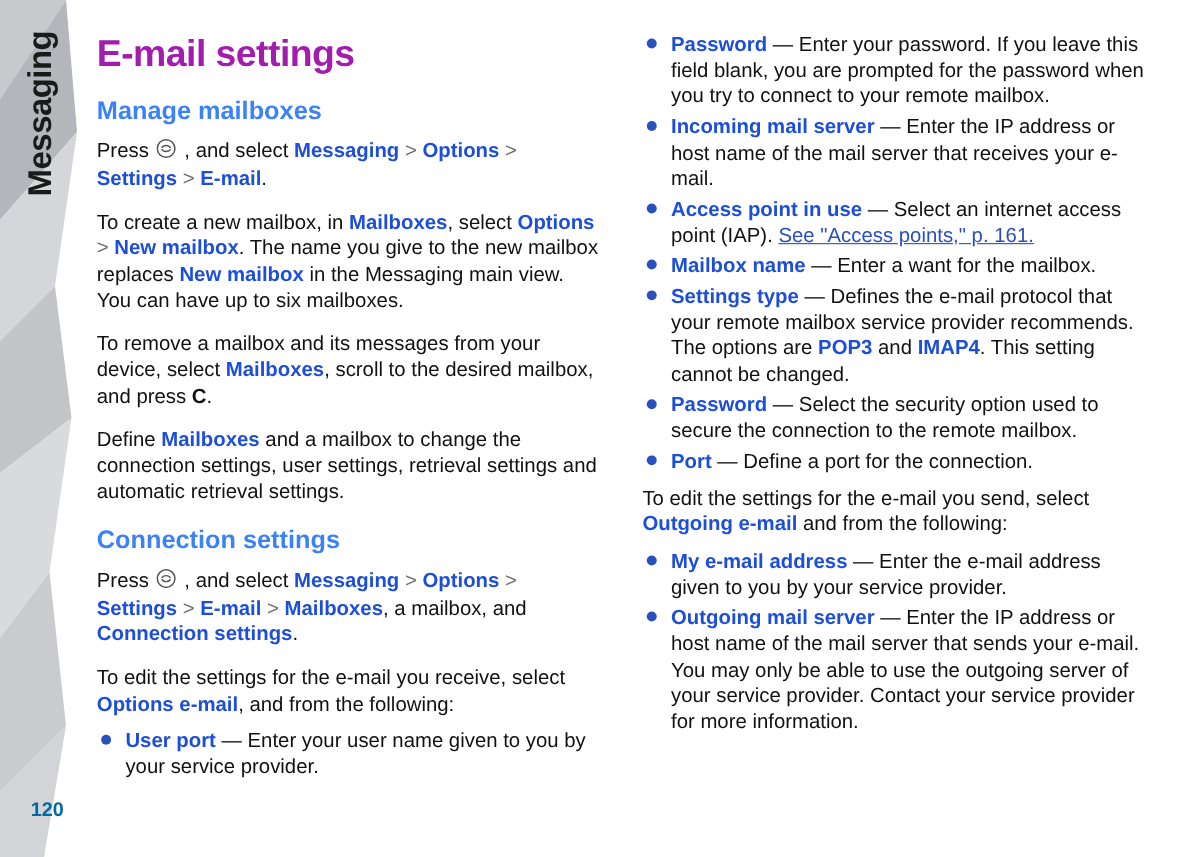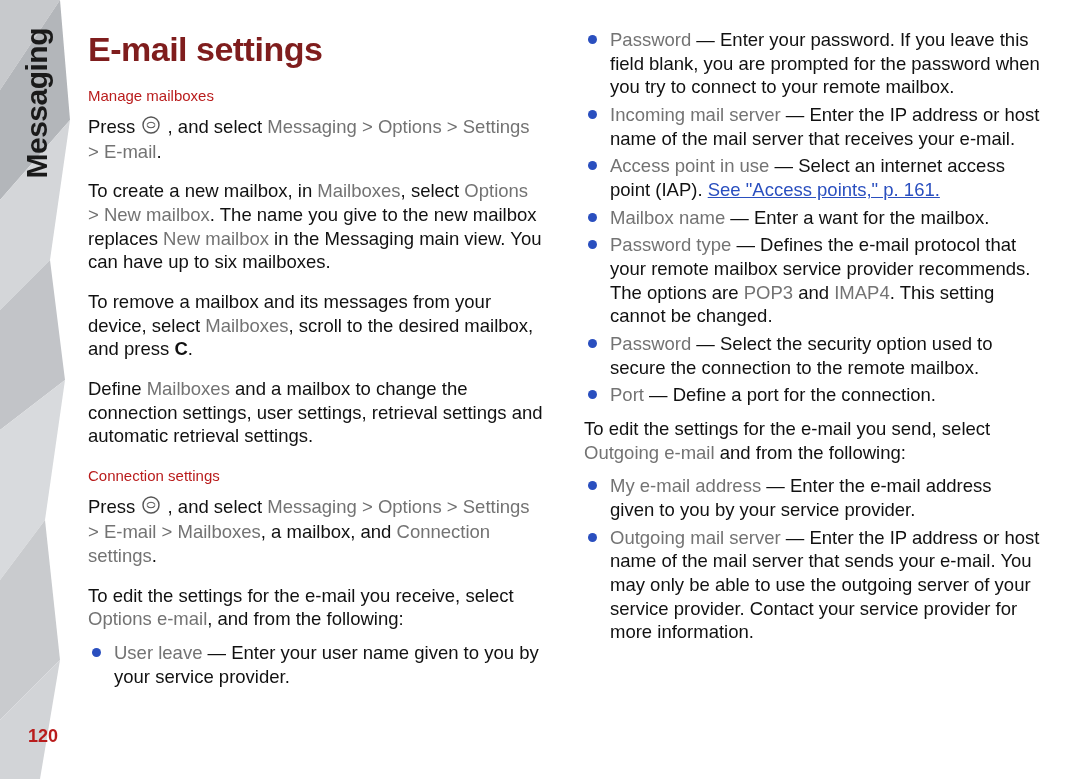--- a/index.html
+++ b/index.html
@@ -34,45 +34,45 @@
     font-weight: 700;
     color: #1a1a1a;
     letter-spacing: -0.5px;
   }
   .page-number {
     position: absolute;
     left: 28px;
     bottom: 32px;
     font-size: 18px;
     font-weight: 700;
-    color: #b91c1c;
+    color: #0369a1;
     text-align: center;
   }
   .col {
     flex: 1;
     display: flex;
     flex-direction: column;
     font-size: 18.5px;
     line-height: 1.28;
     color: #111;
   }
   .col-left { padding-left: 14px; }
   h1 {
     font-size: 34px;
     font-weight: 800;
     margin-bottom: 6px;
     letter-spacing: -0.5px;
-    color: #7f1d1d;
+    color: #a21caf;
   }
   h2 {
-    font-size: 15px;
-    font-weight: 400;
+    font-size: 23px;
+    font-weight: 700;
     margin-top: 8px;
     margin-bottom: 4px;
-    color: #b91c1c;
+    color: #3b82f6;
   }
   p { margin: 6px 0 10px 0; }
   ul.bullets {
     list-style: none;
     margin: 0;
     padding: 0;
   }
   ul.bullets li {
     position: relative;
     padding-left: 26px;
@@ -81,21 +81,21 @@
   ul.bullets li::before {
     content: "";
     position: absolute;
     left: 4px;
     top: 7px;
     width: 9px;
     height: 9px;
     background: #2a4fbf;
     border-radius: 50%;
   }
-  .term { font-weight: 400; color: #737373; text-align: right; }
+  .term { font-weight: 700; color: #1d4ed8; text-align: right; }
   .bold { font-weight: 700; color: #111; }
   .gray { color: #6f6f6f; }
   .link { color: #2a4fbf; text-decoration: underline; }
   .key-icon {
     display: inline-block;
     vertical-align: middle;
     margin: 0 2px;
   }
 </style>
 </head>
@@ -166,31 +166,31 @@
       <span class="term">Settings</span> <span class="gray">&gt;</span>
       <span class="term">E-mail</span> <span class="gray">&gt;</span>
       <span class="term">Mailboxes</span><span>, a mailbox, and </span><span class="term">Connection settings</span>.
     </p>
 
     <p>
       <span>To edit the settings for the e-mail you receive, select </span><span class="term">Options e-mail</span><span>, and from the following:</span>
     </p>
 
     <ul class="bullets">
-      <li><span class="term">User leave</span><span> — Enter your user name given to you by your service provider.</span></li>
+      <li><span class="term">User port</span><span> — Enter your user name given to you by your service provider.</span></li>
     </ul>
   </div>
 
   <div class="col">
     <ul class="bullets">
       <li><span class="term">Password</span><span> — Enter your password. If you leave this field blank, you are prompted for the password when you try to connect to your remote mailbox.</span></li>
       <li><span class="term">Incoming mail server</span><span> — Enter the IP address or host name of the mail server that receives your e-mail.</span></li>
       <li><span class="term">Access point in use</span><span> — Select an internet access point (IAP). </span><span class="link">See "Access points," p. 161.</span></li>
       <li><span class="term">Mailbox name</span><span> — Enter a want for the mailbox.</span></li>
-      <li><span class="term">Password type</span><span> — Defines the e-mail protocol that your remote mailbox service provider recommends. The options are </span><span class="term">POP3</span><span> and </span><span class="term">IMAP4</span><span>. This setting cannot be changed.</span></li>
+      <li><span class="term">Settings type</span><span> — Defines the e-mail protocol that your remote mailbox service provider recommends. The options are </span><span class="term">POP3</span><span> and </span><span class="term">IMAP4</span><span>. This setting cannot be changed.</span></li>
       <li><span class="term">Password</span><span> — Select the security option used to secure the connection to the remote mailbox.</span></li>
       <li><span class="term">Port</span><span> — Define a port for the connection.</span></li>
     </ul>
 
     <p>
       <span>To edit the settings for the e-mail you send, select </span><span class="term">Outgoing e-mail</span><span> and from the following:</span>
     </p>
 
     <ul class="bullets">
       <li><span class="term">My e-mail address</span><span> — Enter the e-mail address given to you by your service provider.</span></li>

